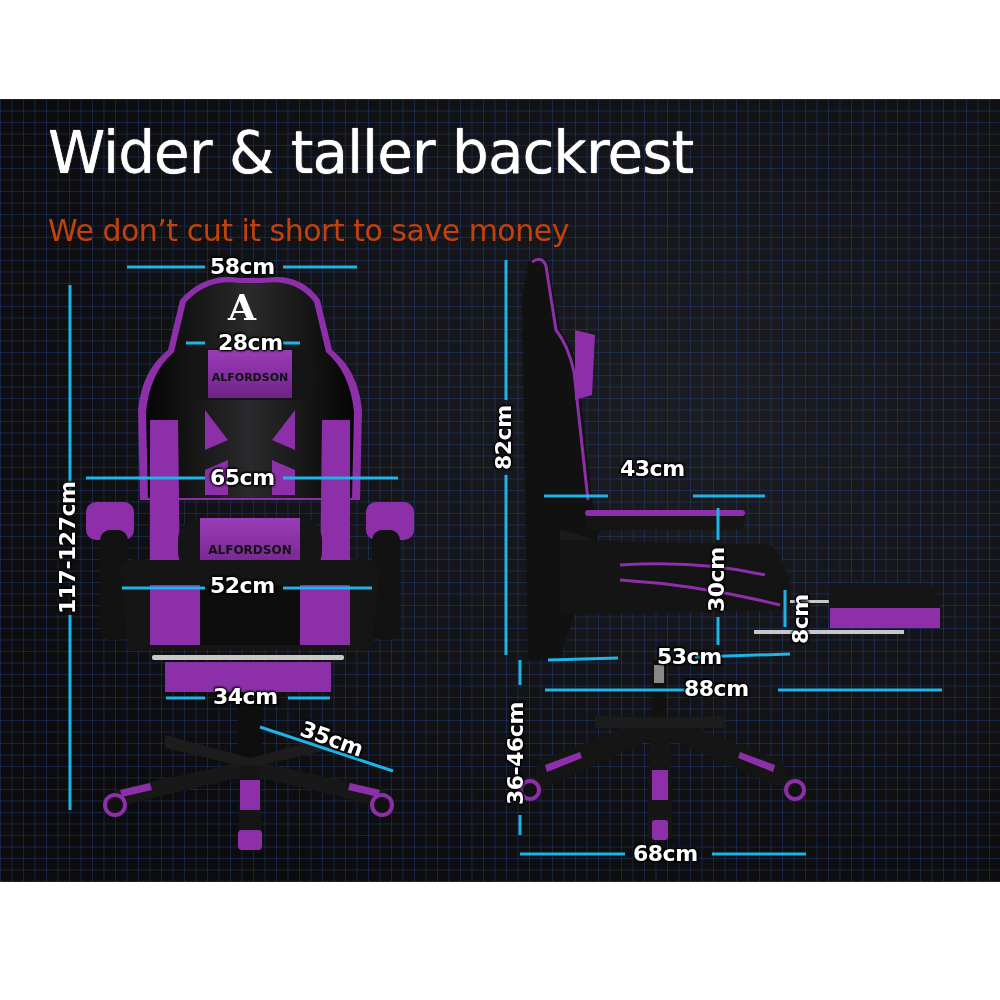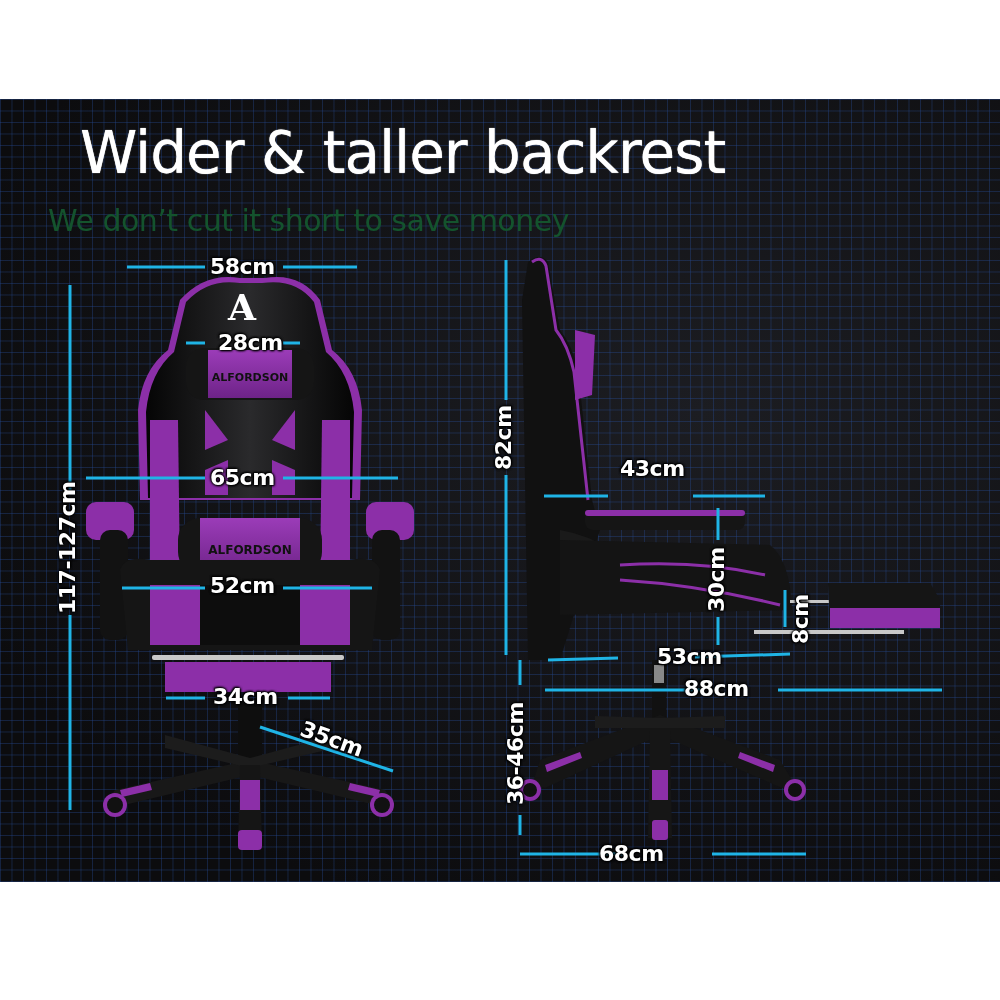--- a/index.html
+++ b/index.html
@@ -11,25 +11,24 @@
       linear-gradient(rgba(40,80,160,0.35) 1px, transparent 1px),
       linear-gradient(90deg, rgba(40,80,160,0.35) 1px, transparent 1px),
       radial-gradient(ellipse at 70% 40%, #1c1d22 0%, #0c0c0e 80%);
     background-size:11.5px 11.5px, 11.5px 11.5px, 100% 100%;
   }
   .title {
     position:absolute; left:48px; top:124px; margin:0;
     color:#ffffff; font-size:58px; font-weight:normal; letter-spacing:-1px;
     font-family:"DejaVu Sans", sans-serif; line-height:1;
     text-shadow:0 0 1px #fff;
-    padding-left:32px;
   }
   .subtitle {
-    position:absolute; left:48px; top:206px; margin:0;
-    color:#14532d; font-size:30px; font-family:"DejaVu Sans", sans-serif; line-height:1;
+    position:absolute; left:48px; top:216px; margin:0;
+    color:#c2410c; font-size:30px; font-family:"DejaVu Sans", sans-serif; line-height:1;
     letter-spacing:-0.5px;
   }
   svg.art { position:absolute; left:0; top:0; width:1000px; height:1000px; }
   .dim {
     position:absolute; color:#fff; font-size:22px; font-weight:bold;
     font-family:"DejaVu Sans", sans-serif; white-space:nowrap; line-height:1;
     text-shadow:0 0 3px #000, 0 0 3px #000, 1px 1px 2px #000, -1px -1px 2px #000;
     letter-spacing:-0.5px;
   }
   .rot-ccw { transform-origin:left top; transform:rotate(-90deg); }
@@ -187,13 +186,13 @@
 <span class="dim" style="left:305px;top:718px;transform:rotate(20deg);transform-origin:left top;">35cm</span>
 <span class="dim rot-ccw" style="left:57px;top:614px;">117-127cm</span>
 
 <span class="dim rot-ccw" style="left:493px;top:470px;">82cm</span>
 <span class="dim" style="left:620px;top:458px;text-align:center;">43cm</span>
 <span class="dim rot-ccw" style="left:706px;top:612px;">30cm</span>
 <span class="dim rot-ccw" style="left:790px;top:644px;">8cm</span>
 <span class="dim" style="left:625px;top:646px;margin-left:32px;">53cm</span>
 <span class="dim" style="left:684px;top:678px;">88cm</span>
 <span class="dim rot-ccw" style="left:505px;top:805px;">36-46cm</span>
-<span class="dim" style="left:599px;top:843px;">68cm</span>
+<span class="dim" style="left:633px;top:843px;">68cm</span>
 
 </body></html>

